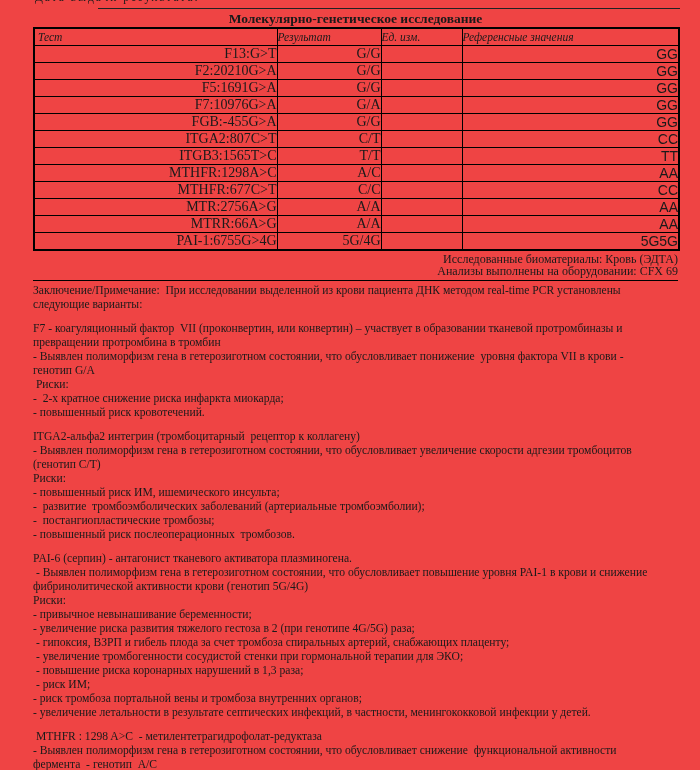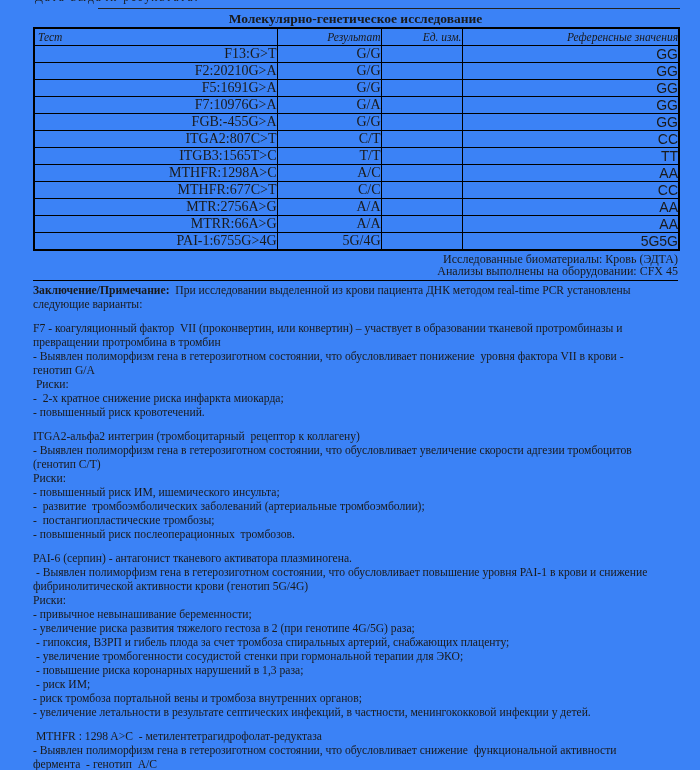--- a/index.html
+++ b/index.html
@@ -1,18 +1,18 @@
 <!DOCTYPE html>
 <html><head>
 <meta charset="utf-8">
 <style>
   html,body { margin:0; padding:0; background:#ffffff; }
   .page {
     position:relative; width:700px; height:770px; overflow:hidden;
-    background:#3b82f6; color:#1a1a1a;
+    background:#ef4444; color:#1a1a1a;
     font-family:"Liberation Serif", serif;
   }
   
   .top-clip {
     position:absolute; left:35px; top:0; width:320px; height:5px; overflow:hidden;
   }
   .top-clip-text {
     position:relative; top:-9px; display:block;
     font-size:11.5px; white-space:pre; letter-spacing:2px;
   }
@@ -27,21 +27,21 @@
   }
   table.results {
     border-collapse:collapse; table-layout:fixed; width:645px;
     border:2px solid #000;
   }
   table.results th, table.results td {
     border:1px solid #000; padding:0; overflow:hidden; white-space:nowrap;
   }
   table.results th {
     font-style:italic; font-weight:normal; font-size:11.5px; height:16px;
-    text-align:right;
+    text-align:left;
   }
   table.results th.col-test { text-align:left; padding-left:3px; }
   table.results td { font-size:14px; height:14.6px;text-align:right; }
   td.col-test { text-align:left; padding-left:3px; }
   td.col-result { text-align:center;margin-top:20px; }
   td.col-unit { text-align:center; }
   td.col-ref {
     text-align:center; vertical-align:top; padding-top:1px;
     font-family:"Liberation Sans", sans-serif; font-size:10.5px;
   }
@@ -52,21 +52,21 @@
     text-align:right; font-size:12px; line-height:12.3px; white-space:pre;
   }
   .table-footnote.first { margin-top:2px; }
   .section-rule { height:1px; background:#000; margin-top:2px; }
 
   .conclusion { margin-top:3px; }
   .block { margin-bottom:10px; }
   .block .line {
     white-space:pre; font-size:11.6px; line-height:14px;
   }
-  .block .line b { font-weight:bold; }
+  .block .line b { font-weight:normal; }
 </style>
 </head>
 <body>
 
 <div class="page">
 
   <div class="top-clip">
     <span class="top-clip-text">Дата выдачи результата:</span>
   </div>
   <div class="top-rule"></div>
@@ -160,21 +160,21 @@
           <tr>
             <td class="col-test">PAI-1:6755G&gt;4G</td>
             <td class="col-result">5G/4G</td>
             <td class="col-unit"></td>
             <td class="col-ref">5G5G</td>
           </tr>
         </tbody>
     </table>
 
     <div class="table-footnote first">Исследованные биоматериалы: Кровь (ЭДТА)</div>
-    <div class="table-footnote">Анализы выполнены на оборудовании: CFX 45</div>
+    <div class="table-footnote">Анализы выполнены на оборудовании: CFX 69</div>
 
     <div class="section-rule"></div>
 
     <div class="conclusion" id="conclusion">
         <div class="block">
           <div class="line"><b>Заключение/Примечание:</b>  При исследовании выделенной из крови пациента ДНК методом real-time PCR установлены</div>
           <div class="line">следующие варианты:</div>
         </div>
         <div class="block">
           <div class="line">F7 - коагуляционный фактор  VII (проконвертин, или конвертин) – участвует в образовании тканевой протромбиназы и</div>

